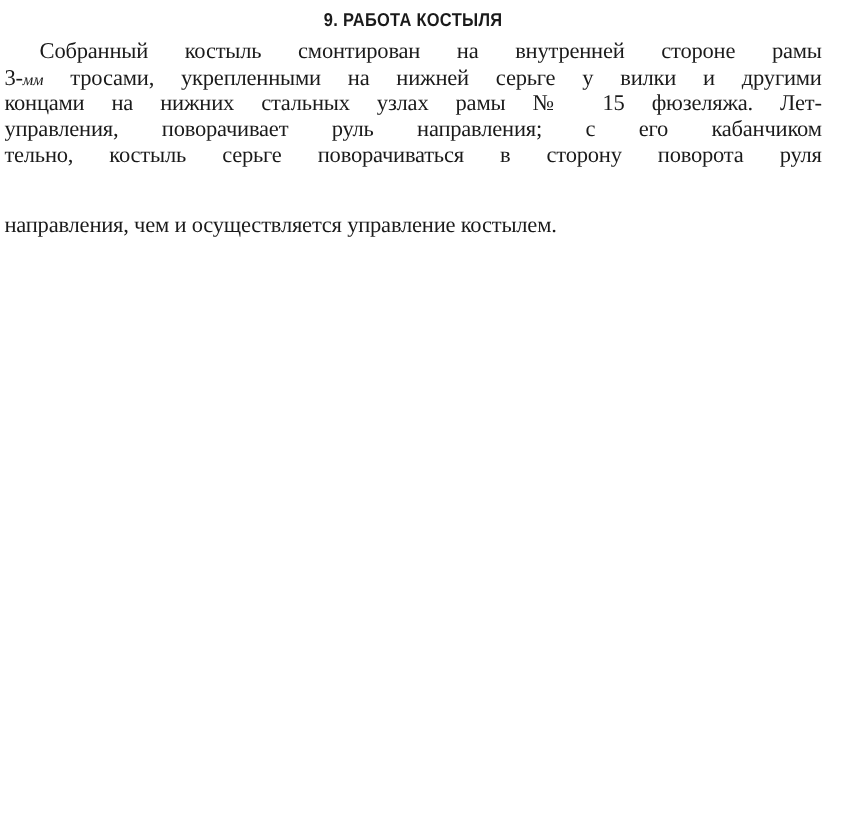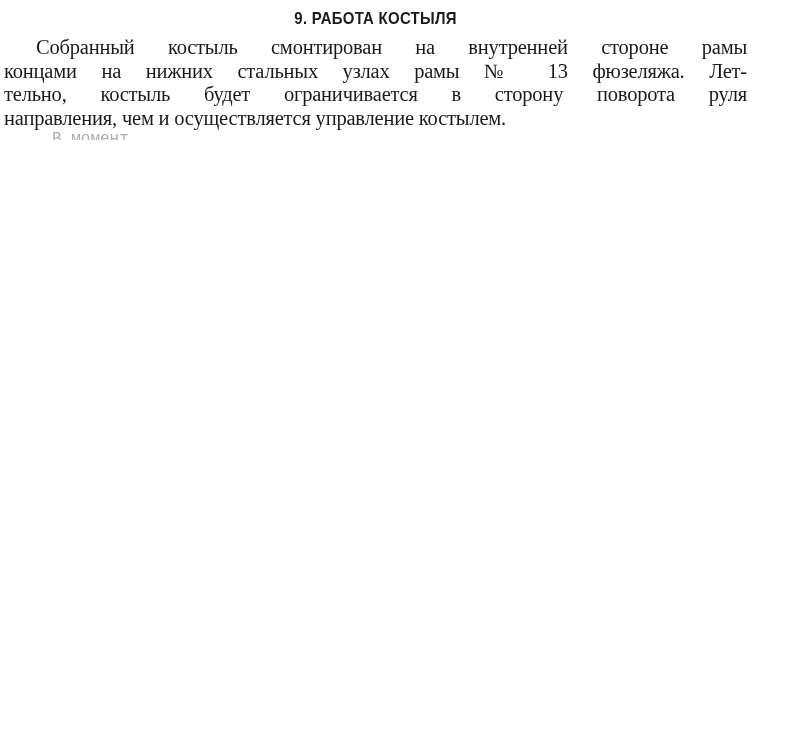--- a/index.html
+++ b/index.html
@@ -45,20 +45,21 @@
     .line {
       display: block;
       white-space: nowrap;
       text-align: justify;
       text-align-last: justify;
       height: 23.6px;
       transform-origin: left center;
     }
     .line.last {
       text-align-last: left;
+      margin-top: 40px;
     }
     .line.first {
       text-indent: 32px;
     }
     .unit {
       font-style: italic;
       font-size: 15px;
     }
     .cutoff {
       position: relative;
@@ -77,21 +78,23 @@
     }
   </style>
 </head>
 <body>
 
 <div class="page">
   <h1 class="heading">9. РАБОТА КОСТЫЛЯ</h1>
 
   <div class="body-text">
     <span class="line first">Собранный костыль смонтирован на внутренней стороне рамы</span>
-    <span class="line">концами на нижних стальных узлах рамы № 13 фюзеляжа. Лет-</span>
-    <span class="line">тельно, костыль будет ограничивается в сторону поворота руля</span>
+    <span class="line"><span>3-</span><span class="unit">мм</span> <span>тросами, укрепленными на нижней серьге у вилки и другими</span></span>
+    <span class="line">концами на нижних стальных узлах рамы № 15 фюзеляжа. Лет-</span>
+    <span class="line">управления, поворачивает руль направления; с его кабанчиком</span>
+    <span class="line">тельно, костыль серьге поворачиваться в сторону поворота руля</span>
     <span class="line last">направления, чем и осуществляется управление костылем.</span>
   </div>
 
   <div class="cutoff">
     <span class="line last">В момент</span>
   </div>
 </div>
 
 </body></html>

